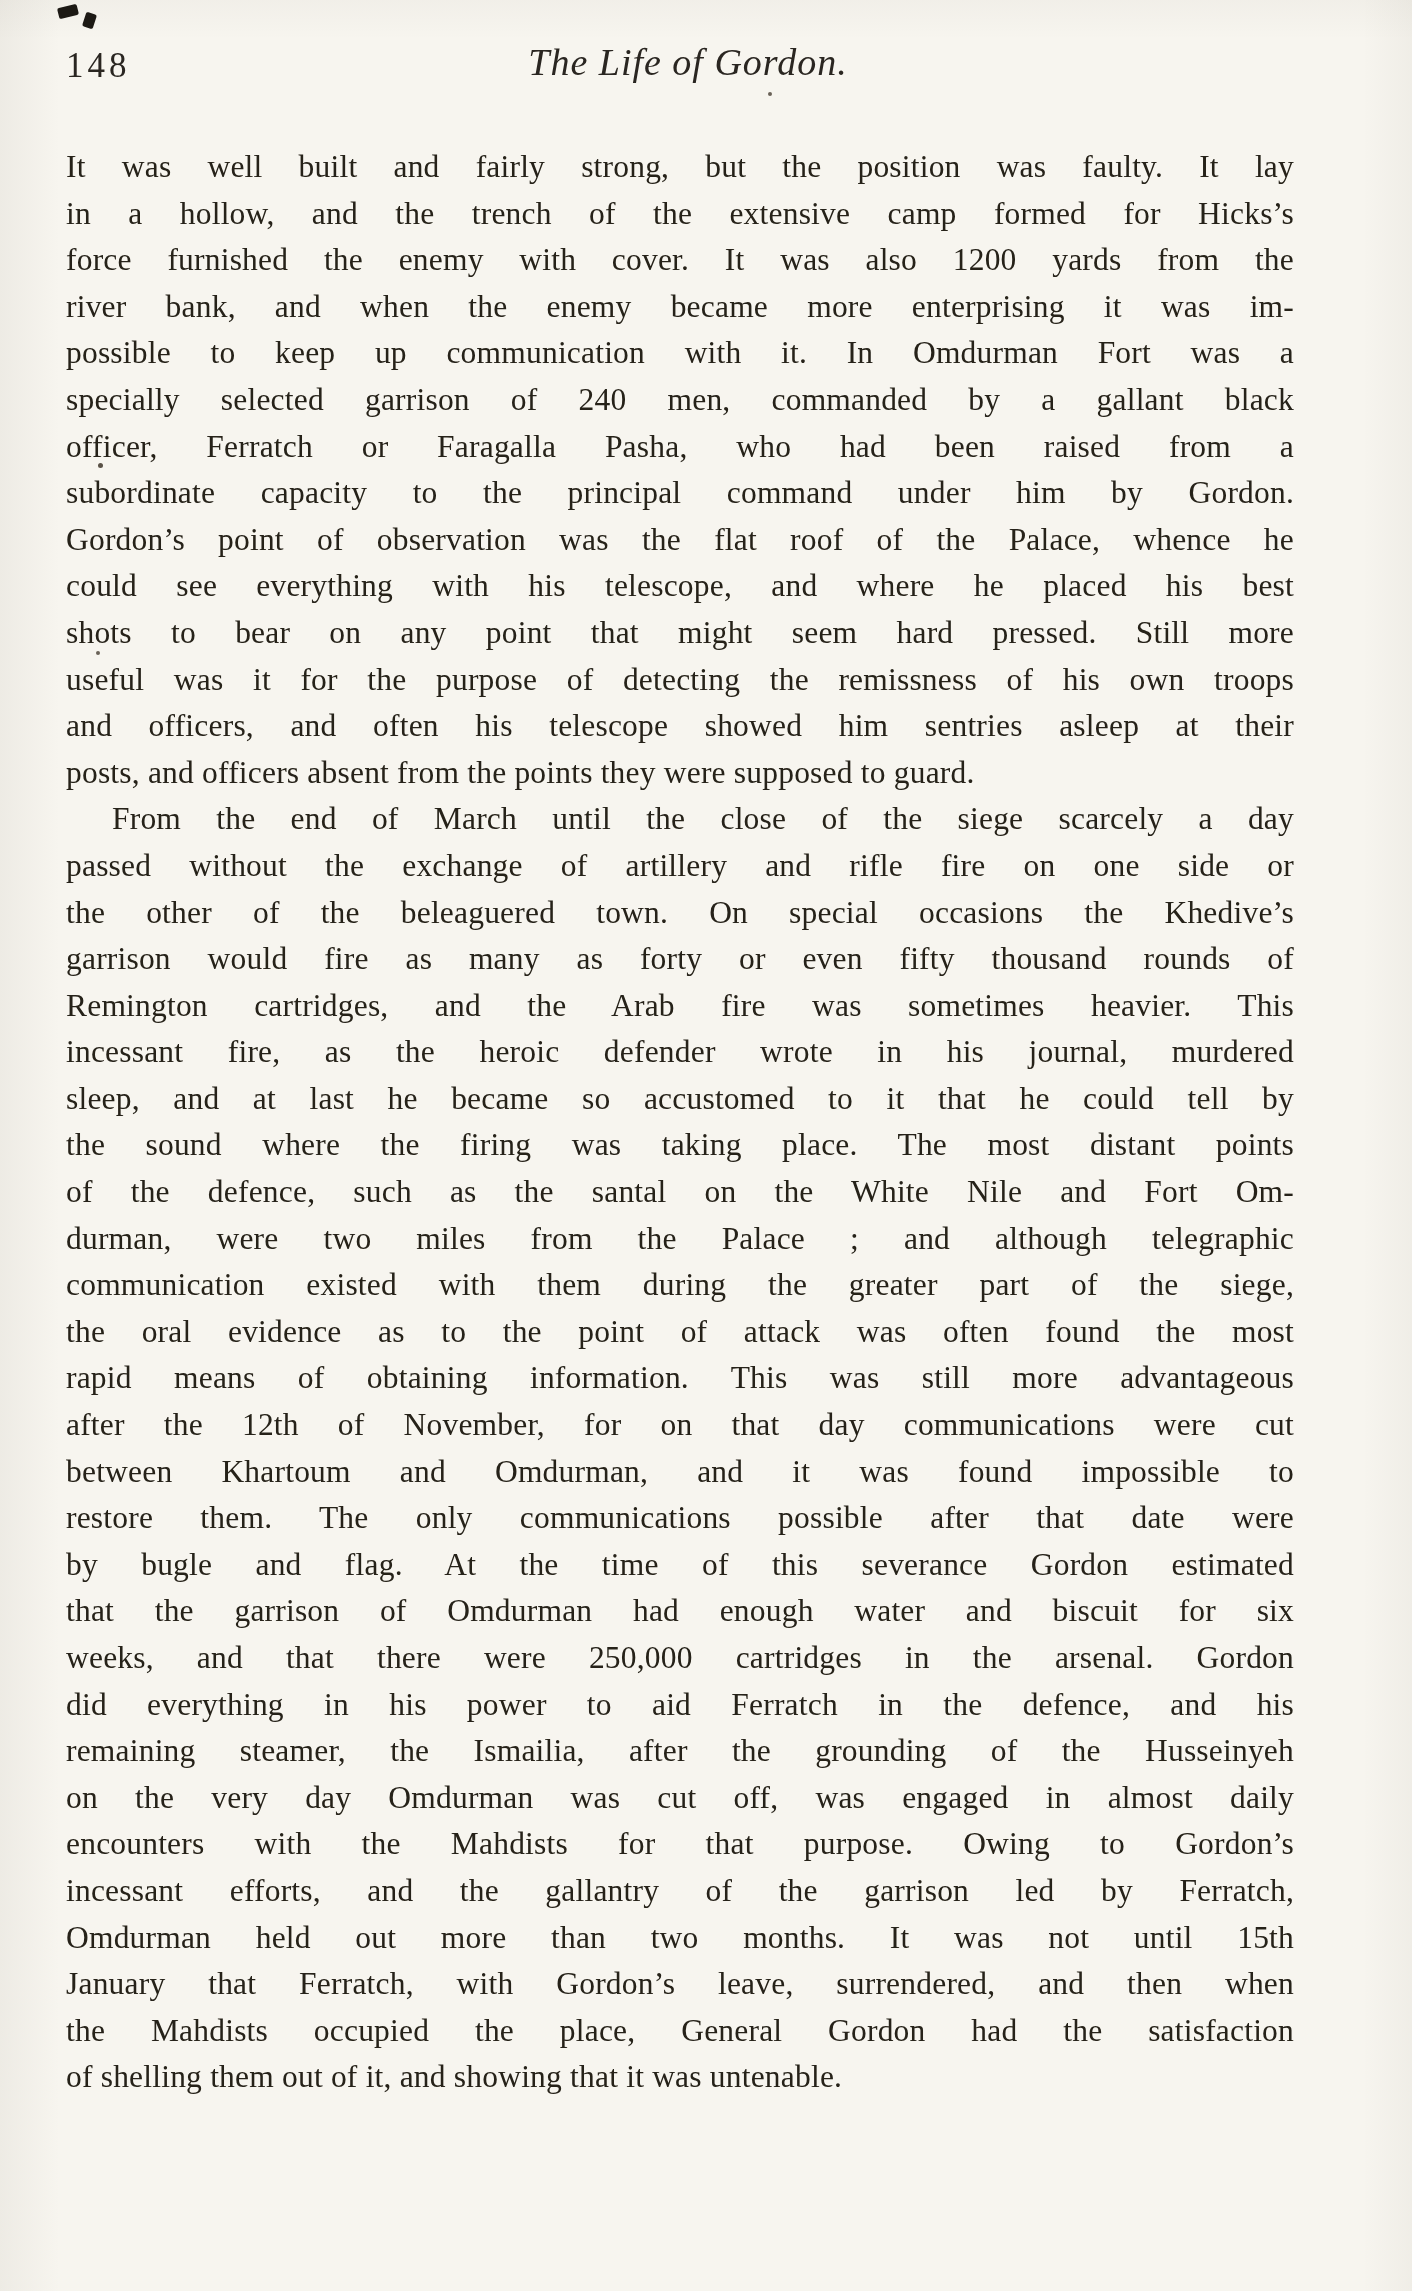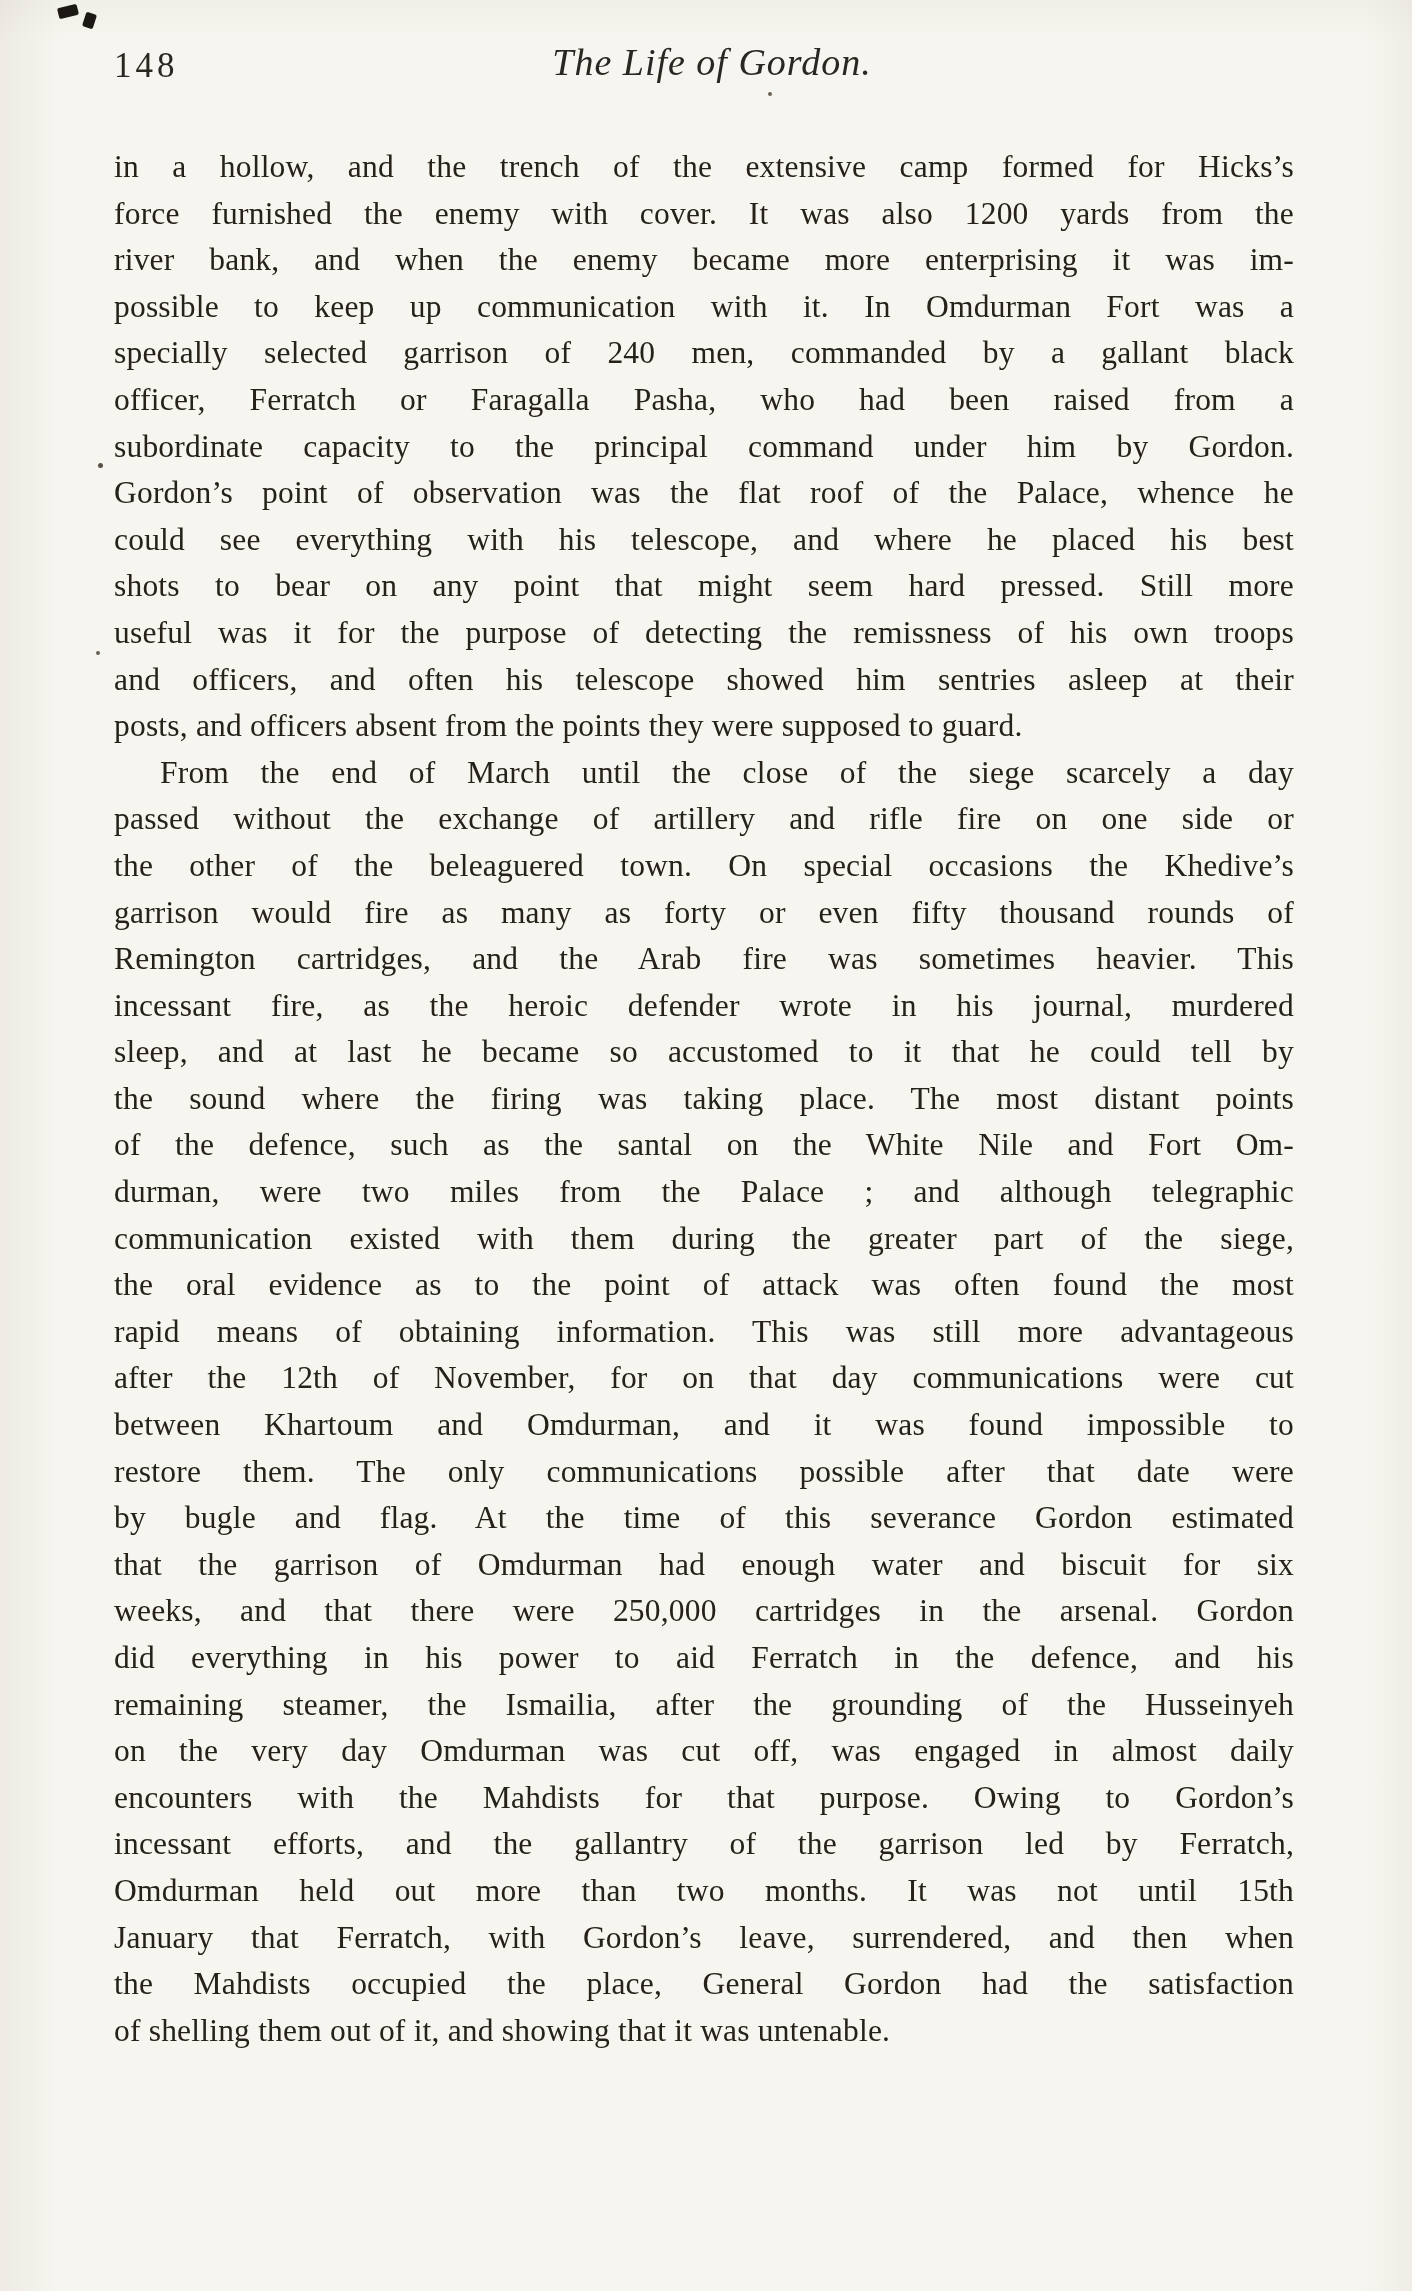--- a/index.html
+++ b/index.html
@@ -18,21 +18,21 @@
     position: absolute;
     inset: 0;
     pointer-events: none;
     background:
       linear-gradient(90deg, rgba(60,50,30,0.05), rgba(60,50,30,0) 60px),
       linear-gradient(270deg, rgba(60,50,30,0.04), rgba(60,50,30,0) 50px),
       linear-gradient(180deg, rgba(60,50,30,0.03), rgba(60,50,30,0) 40px);
   }
   .page {
     position: relative;
-    padding: 40px 118px 0 114px;
+    padding: 40px 118px 0 66px;
   }
   .header {
     position: relative;
     height: 58px;
     margin-bottom: 46px;
   }
   .page-number {
     position: absolute;
     left: 0;
     top: 6px;
@@ -82,20 +82,21 @@
 <div class="speck s2"></div>
 <div class="speck s3"></div>
 
 <main class="page">
   <header class="header">
     <span class="page-number">148</span>
     <span class="running-title">The Life of Gordon.</span>
   </header>
   <section class="body-text">
       <div class="paragraph">
+        <div class="line"><span>It was well built and fairly strong, but the position was faulty.  It lay</span></div>
         <div class="line"><span>in a hollow, and the trench of the extensive camp formed for Hicks’s</span></div>
         <div class="line"><span>force furnished the enemy with cover.  It was also 1200 yards from the</span></div>
         <div class="line"><span>river bank, and when the enemy became more enterprising it was im-</span></div>
         <div class="line"><span>possible to keep up communication with it.  In Omdurman Fort was a</span></div>
         <div class="line"><span>specially selected garrison of 240 men, commanded by a gallant black</span></div>
         <div class="line"><span>officer, Ferratch or Faragalla Pasha, who had been raised from a</span></div>
         <div class="line"><span>subordinate capacity to the principal command under him by Gordon.</span></div>
         <div class="line"><span>Gordon’s point of observation was the flat roof of the Palace, whence he</span></div>
         <div class="line"><span>could see everything with his telescope, and where he placed his best</span></div>
         <div class="line"><span>shots to bear on any point that might seem hard pressed.  Still more</span></div>

